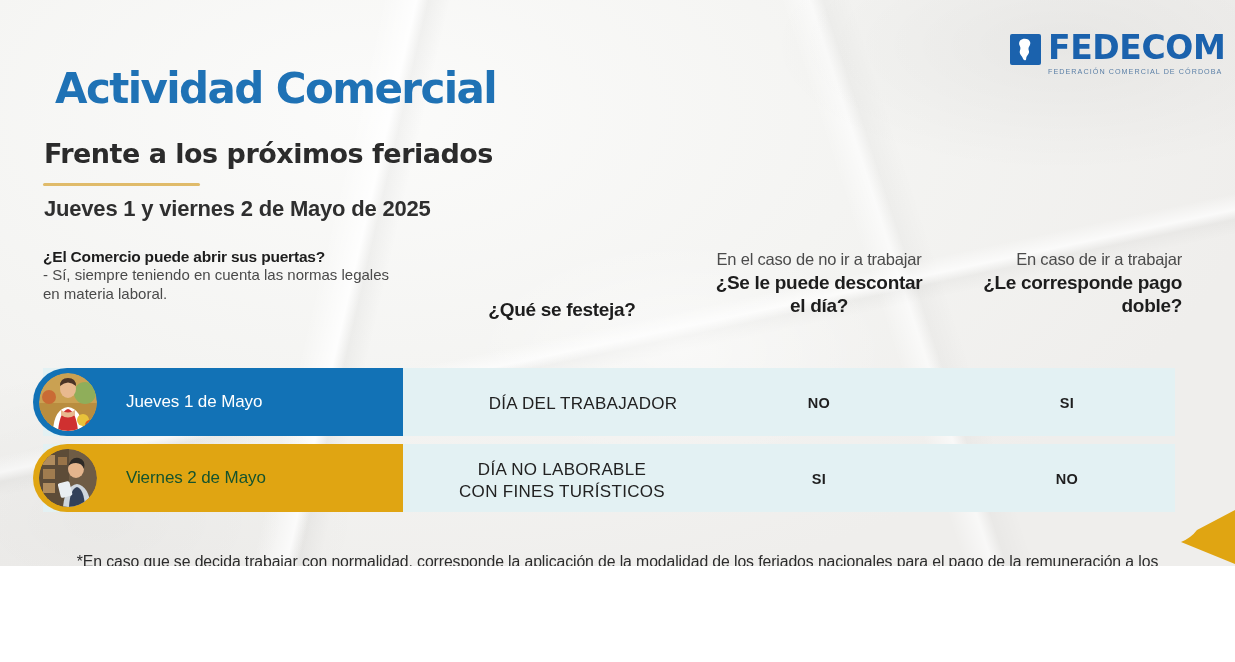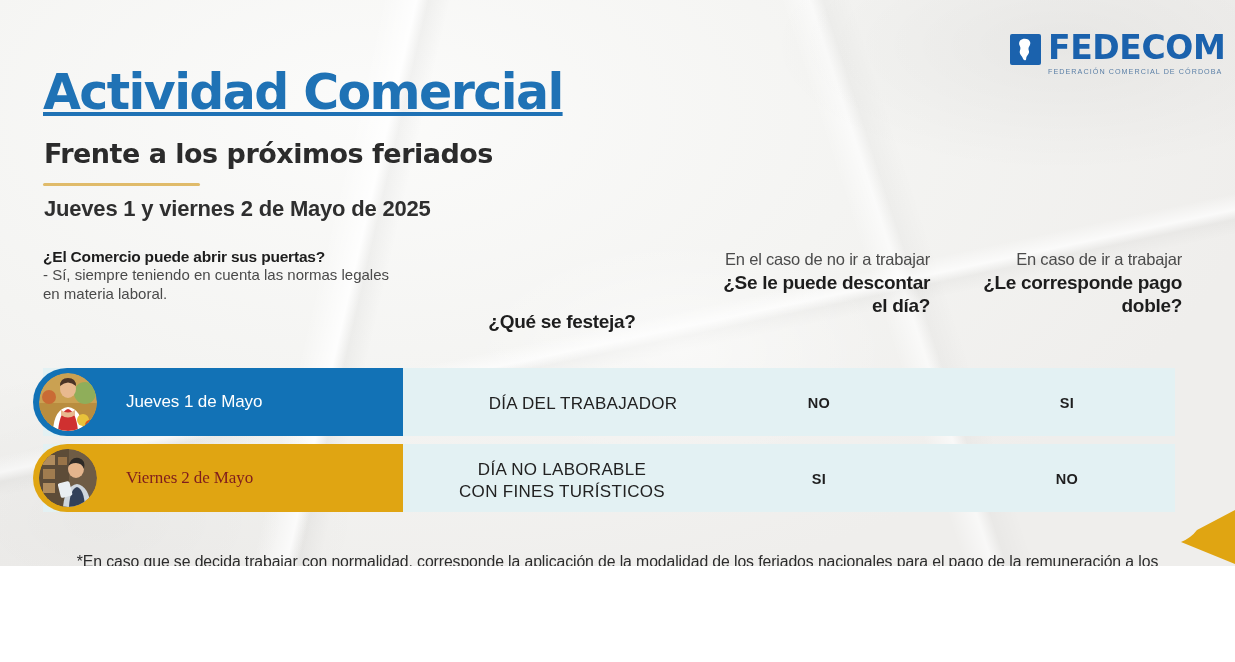--- a/index.html
+++ b/index.html
@@ -70,29 +70,28 @@
     font-size: 7.2px;
     letter-spacing: 1.05px;
     color: #5a7fa6;
     margin-top: 3px;
     font-family: "Liberation Sans", sans-serif;
   }
 
   
   .title {
     position: absolute;
-    left: 43px;
+    left: 55px;
     top: 68px;
-    font-size: 49px;
+    font-size: 42px;
     font-weight: 700;
     color: #1f72b5;
     letter-spacing: -1.6px;
     line-height: 1;
     font-family: "DejaVu Sans", sans-serif;
-    text-decoration: underline;
   }
   .subtitle {
     position: absolute;
     left: 44px;
     top: 138px;
     font-size: 27px;
     font-weight: 700;
     color: #2b2b2b;
     letter-spacing: -0.5px;
     font-family: "DejaVu Sans", sans-serif;
@@ -117,21 +116,21 @@
   }
 
   
   .head {
     position: absolute;
     top: 248px;
     height: 100px;
   }
   .head-c1 { left: 43px; width: 360px; }
   .head-c2 { left: 403px; width: 318px; text-align: center; }
-  .head-c3 { left: 708px; width: 222px; text-align: right; }
+  .head-c3 { left: 708px; width: 222px; text-align: center; }
   .head-c4 { left: 952px; width: 230px; text-align: right; }
 
   .h-q {
     font-size: 15.5px;
     font-weight: 700;
     color: #1d1d1d;
     letter-spacing: -0.2px;
   }
   .h-a {
     font-size: 15px;
@@ -146,21 +145,21 @@
     letter-spacing: -0.3px;
     line-height: 1.2;
   }
   .h-light {
     font-size: 16.5px;
     color: #4b4b4b;
     line-height: 1.18;
     letter-spacing: -0.2px;
   }
   .head-c3 .h-big, .head-c4 .h-big { margin-top: 3px; }
-  .head-c2 .h-big { position: absolute; top: 51px; left: 0; width: 100%; margin-top: 12px; }
+  .head-c2 .h-big { position: absolute; top: 51px; left: 0; width: 100%; }
   .head-c3 .stack, .head-c4 .stack { position: absolute; top: 2px; left: 0; width: 100%; }
 
   
   .band {
     position: absolute;
     left: 43px;
     width: 1132px;
     background: #e3f1f3;
   }
   .band.r1 { top: 368px; height: 68px; }
@@ -186,21 +185,21 @@
     flex: 0 0 auto;
     overflow: hidden;
     position: relative;
   }
   .pill-label {
     margin-left: 29px;
     font-size: 17px;
     color: #ffffff;
     letter-spacing: -0.1px;
   }
-  .pill.r2 .pill-label { color: #7f1d1d; font-family: Liberation Serif, serif; }
+  .pill.r2 .pill-label { color: #14532d; }
 
   .cell {
     position: absolute;
     text-align: center;
     font-weight: 700;
     color: #1f1f1f;
   }
   .cell-fest {
     left: 403px;
     width: 318px;

